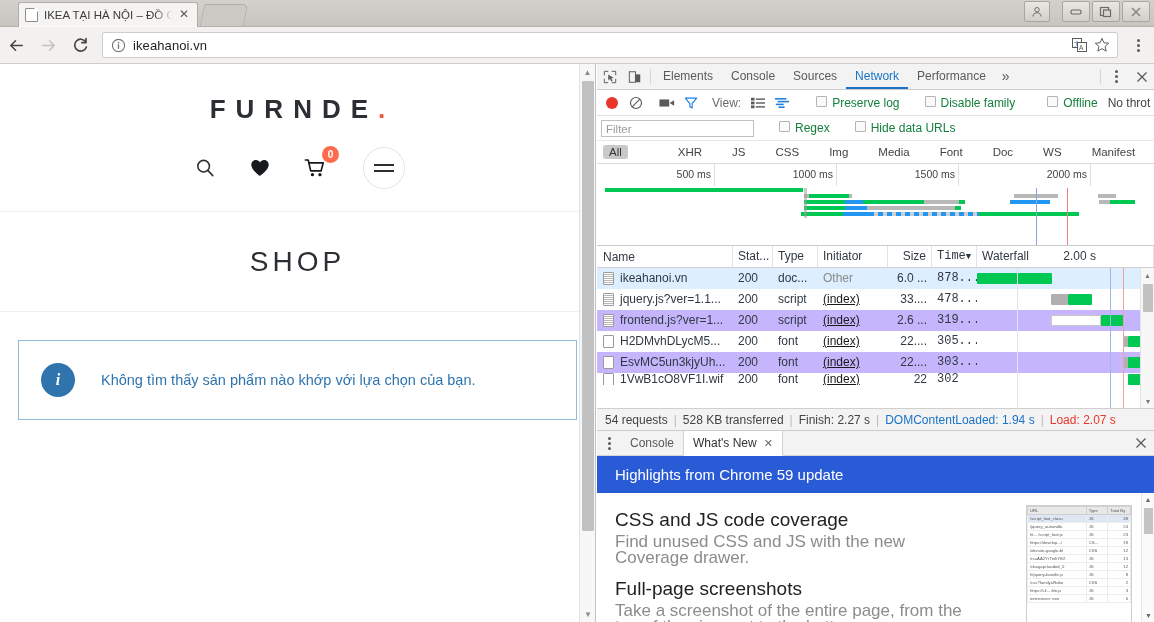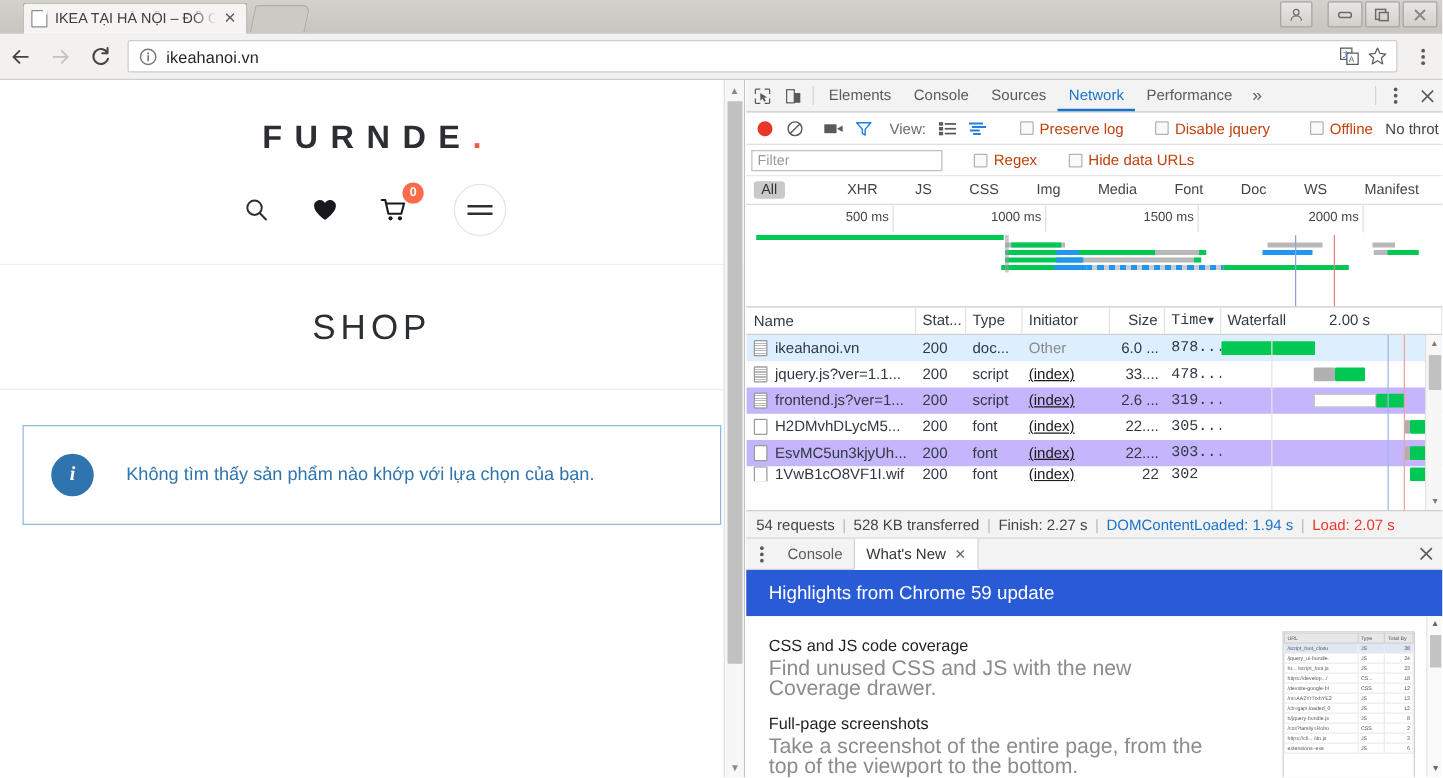--- a/index.html
+++ b/index.html
@@ -194,22 +194,22 @@
     height:26px; display:flex; align-items:center; flex:0 0 26px;
     border-bottom:1px solid #e0e0e0; padding:0 3px; overflow:hidden;
     white-space:nowrap;
   }
   .rec-dot { width:12px; height:12px; border-radius:50%; background:#e8372a; }
   .tb-btn { width:24px; height:24px; display:flex; align-items:center;
             justify-content:center; cursor:pointer; color:#5a5a5a; flex:0 0 24px; }
   .tb-label { color:#6a6a6a; margin:0 5px 0 2px; }
   .cb { width:11px; height:11px; border:1px solid #b4b4b4; background:#fafafa;
         border-radius:1px; display:inline-block; vertical-align:-1px; flex:0 0 11px;}
-  .cb-group { display:flex; align-items:center; gap:5px; margin-right:10px;
-              color:#c2410c; cursor:pointer;padding-left:15px; }
+  .cb-group { display:flex; align-items:flex-start; gap:5px; margin-right:10px;
+              color:#15803d; cursor:pointer;padding-left:15px; }
   .dt-filterbar {
     height:25px; display:flex; align-items:center; flex:0 0 25px;
     padding:0 4px; border-bottom:1px solid #e8e8e8;
   }
   .filter-input {
     width:153px; height:17px; border:1px solid #c0c0c0; background:#fff;
     font-size:11.5px; color:#9a9a9a; padding:0 4px; line-height:16px;
     margin-right:10px;
   }
   .dt-typebar {
@@ -309,21 +309,21 @@
   .drawer-close { margin-left:auto; width:26px; display:flex; align-items:center;
                   justify-content:center; color:#5a5a5a; cursor:pointer; font-size:14px; }
   .wn-header {
     background:#2a5bd7; color:#fff; height:37px; flex:0 0 37px;
     display:flex; align-items:center; padding-left:18px;
     font-size:15px;
   }
   .wn-body { flex:1 1 auto; background:#fff; position:relative; overflow:hidden;
              padding:16px 0 0 18px; }
   .wn-item { margin-bottom:12px; max-width:355px; }
-  .wn-title { font-size:13px; color:#222; margin-bottom:3px; }
+  .wn-title { font-size:19px; color:#222; margin-bottom:3px; }
   .wn-desc { font-size:17px; color:#8c8c8c; line-height:16px; }
   .wn-thumb {
     position:absolute; right:22px; top:12px; width:106px; height:118px;
     border:1px solid #cfcfcf; background:#fff; overflow:hidden;
   }
   .wn-thumb table { border-collapse:collapse; width:100%; font-size:4.2px;
                     color:#555; font-family:"Liberation Sans", sans-serif; }
   .wn-thumb th { background:#e8e8e8; border:1px solid #d0d0d0; text-align:left;
                  padding:1px 2px; font-weight:normal; }
   .wn-thumb td { border:1px solid #ececec; padding:1px 2px; white-space:nowrap;
@@ -563,21 +563,21 @@
           <rect x="4" y="10.4" width="7" height="1.8" fill="#1f7fe0"></rect>
         </svg>
       </div>
       <div class="dt-sep"></div>
       <label class="cb-group">
         <span class="cb"></span>
         <span>Preserve log</span>
       </label>
       <label class="cb-group">
         <span class="cb"></span>
-        <span>Disable jquery</span>
+        <span>Disable family</span>
       </label>
       <div class="dt-sep"></div>
       <label class="cb-group">
         <span class="cb"></span>
         <span>Offline</span>
       </label>
       <span class="tb-label" style="margin:0;color:#444;">No throt</span>
     </div>
 
     <div class="dt-filterbar">

